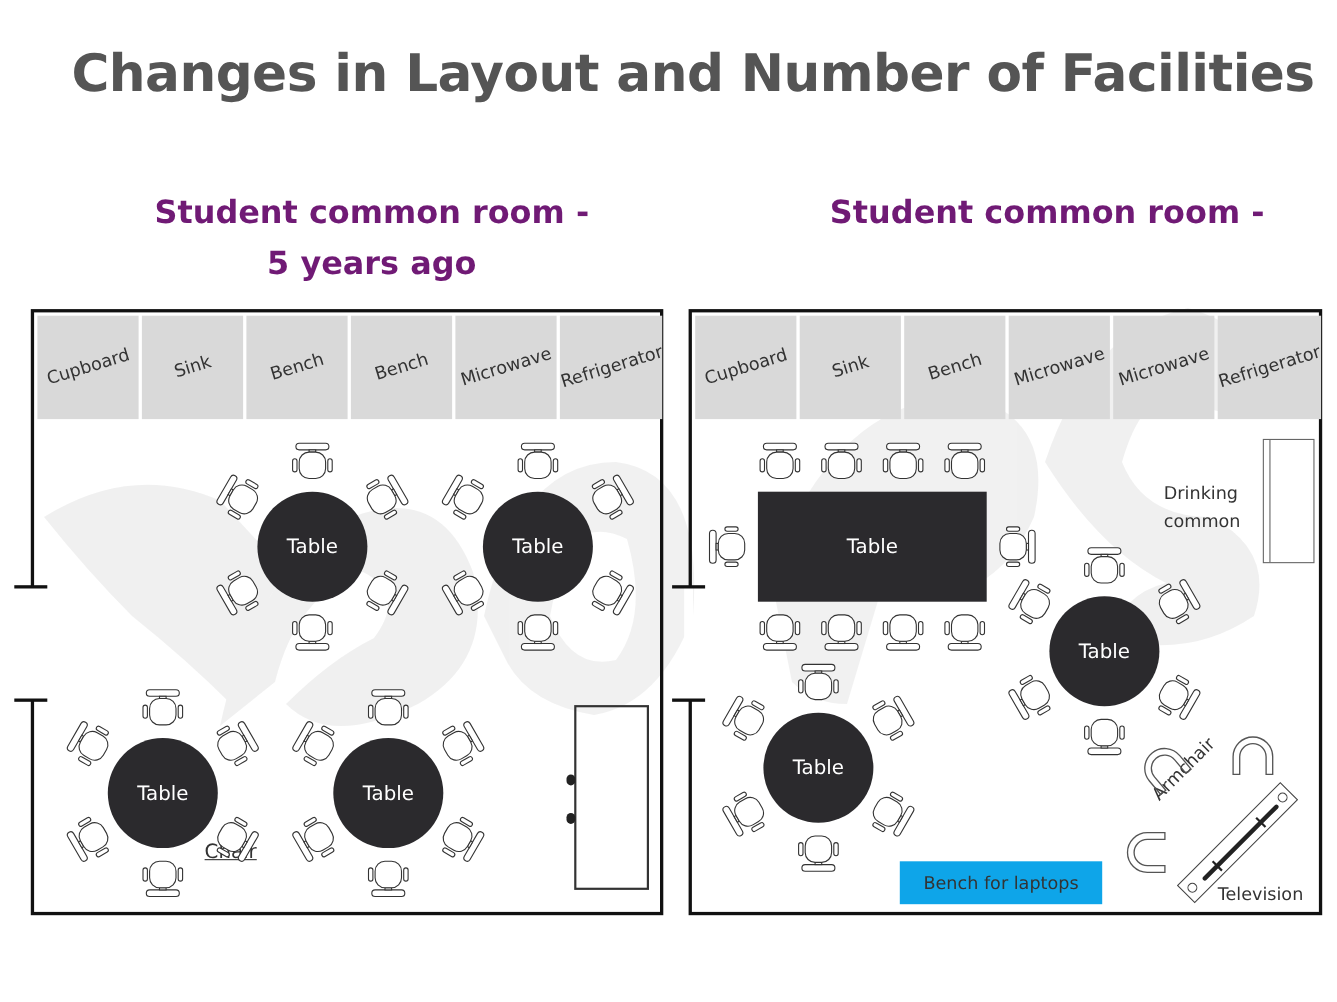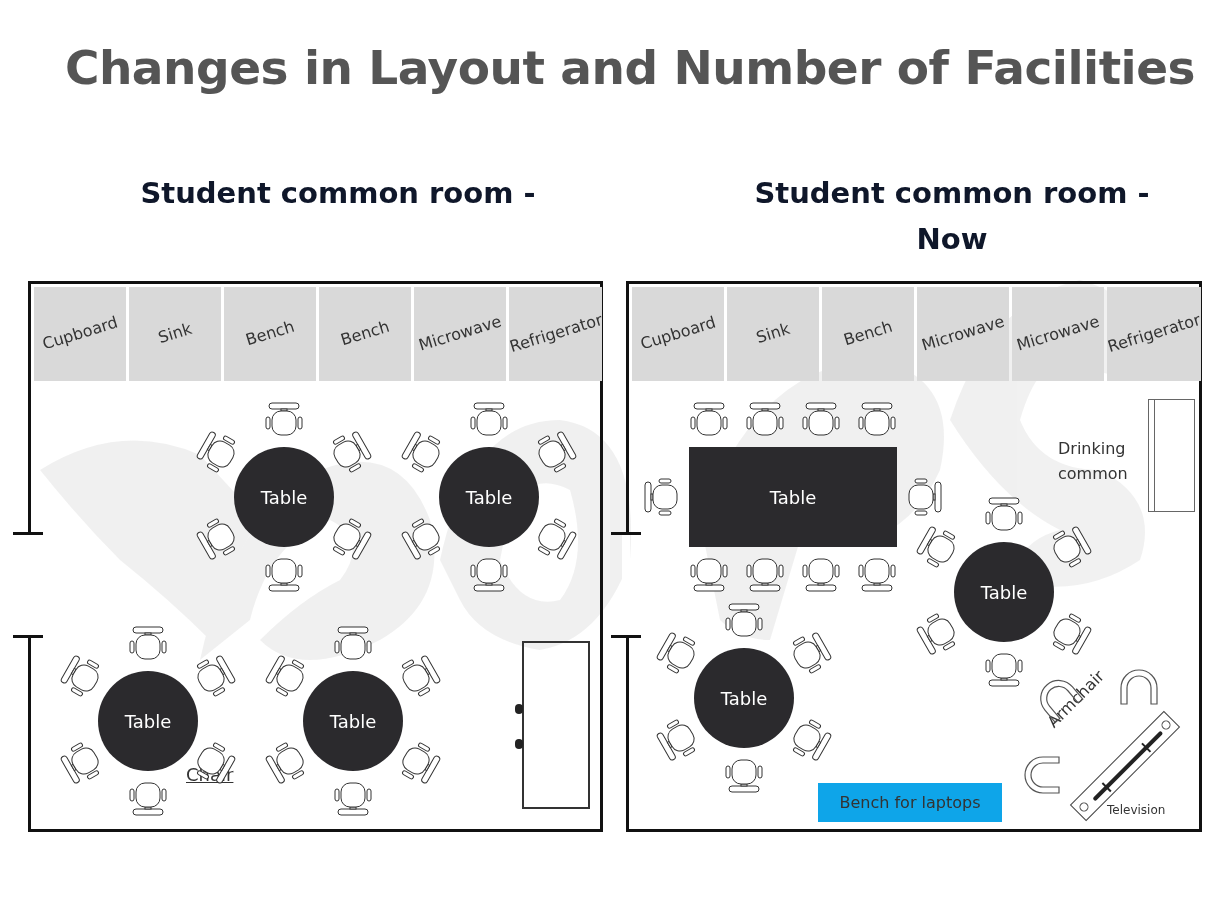--- a/index.html
+++ b/index.html
@@ -2,21 +2,21 @@
 <html><head>
 <meta charset="utf-8">
 <style>
   html, body { margin: 0; padding: 0; background: #ffffff; }
   body { width: 1215px; height: 911px; position: relative; overflow: hidden;
          font-family: "DejaVu Sans", sans-serif; color: #333; }
   .title { position: absolute; left: 0; top: 40px; width: 1260px; text-align: center;
            font-family: "DejaVu Sans", sans-serif; font-weight: bold; font-size: 47px;
            color: #555555; letter-spacing: -0.5px; }
   .subtitle { position: absolute; width: 440px; text-align: center; font-weight: bold;
-              font-size: 29px; line-height: 46px; color: #0f172a; }
+              font-size: 29px; line-height: 46px; color: #701a75; }
   .room { position: absolute; border: 3px solid #111; background: transparent; box-sizing: border-box; }
   .strip { position: absolute; left: 3px; top: 3px; height: 94px; display: flex; gap: 3px; }
   .cell { width: 92px; height: 94px; background: #d9d9d9; position: relative; overflow: visible; }
   .cell span { position: absolute; left: 50%; top: 46px; transform: translate(-50%, -50%) rotate(-17deg);
                font-size: 16px; color: #333; white-space: nowrap; }
   .table-round { position: absolute; width: 100px; height: 100px; border-radius: 50%; background: #2b2a2d;
                  color: #fff; display: flex; align-items: center; justify-content: center; font-size: 18px; }
   .table-rect { position: absolute; background: #2b2a2d; color: #fff; display: flex; align-items: center;
                 justify-content: center; font-size: 18px; }
   .label { position: absolute; font-size: 17px; color: #333; white-space: nowrap; }
@@ -36,24 +36,24 @@
     <path d="M440 560 Q470 420 560 420 Q640 430 630 560 Q600 640 540 650 Q480 640 460 600 Z M500 560 Q520 610 560 600 Q590 560 570 490 Q530 470 510 510 Z"></path>
     <path d="M700 520 Q760 360 880 360 Q960 380 940 470 Q900 560 800 540 L770 640 Q740 640 720 620 Z"></path>
     <path d="M950 420 Q990 300 1080 280 Q1150 300 1150 360 Q1120 390 1080 360 Q1040 350 1020 420 Q1040 470 1100 470 Q1160 500 1140 560 Q1080 600 1010 580 Q1020 540 1060 530 Q1000 500 950 420 Z"></path>
   </g>
 </svg>
 
 <div class="title">Changes in Layout and Number of Facilities</div>
 
 <div class="subtitle" style="left:118px; top:170px;">
   <div>Student common room -</div>
+  <div>5 years ago</div>
 </div>
 <div class="subtitle" style="left:732px; top:170px;">
   <div>Student common room -</div>
-  <div>Now</div>
 </div>
 
 <div class="room" style="left:28px; top:281px; width:575px; height:551px;">
   <div class="strip">
     <div class="cell">
         <span>Cupboard</span>
       </div>
     <div class="cell">
         <span>Sink</span>
       </div>
@@ -134,21 +134,21 @@
   <div style="position:absolute; left:5px; top:0; width:1px; height:111px; background:#666;"></div>
 </div>
 <div class="label" style="left:1058px; top:436px; font-size:16px; line-height:25px; ">
   <div>Drinking</div>
   <div>common</div>
 </div>
 
 <div class="bench-laptops">Bench for laptops</div>
 
 <div class="label" style="left:1050px; top:715px; font-size:16px; transform:rotate(-45deg); transform-origin:left center;">Armchair</div>
-<div class="label" style="left:1107px; top:803px; font-size:12px;">Television</div>
+<div class="label" style="left:1107px; top:803px; font-size:16px;">Television</div>
 
 <svg class="svg-layer" width="1215" height="911" viewBox="0 0 1215 911">
   <defs>
     <g id="chair" fill="#fff" stroke="#333" stroke-width="1">
       <rect x="-15" y="-20" width="30" height="6" rx="3"></rect>
       <rect x="-3" y="-14" width="6" height="2"></rect>
       <rect x="-12" y="-12" width="24" height="24" rx="9"></rect>
       <rect x="-18" y="-6" width="4" height="12" rx="2"></rect>
       <rect x="14" y="-6" width="4" height="12" rx="2"></rect>
     </g>

